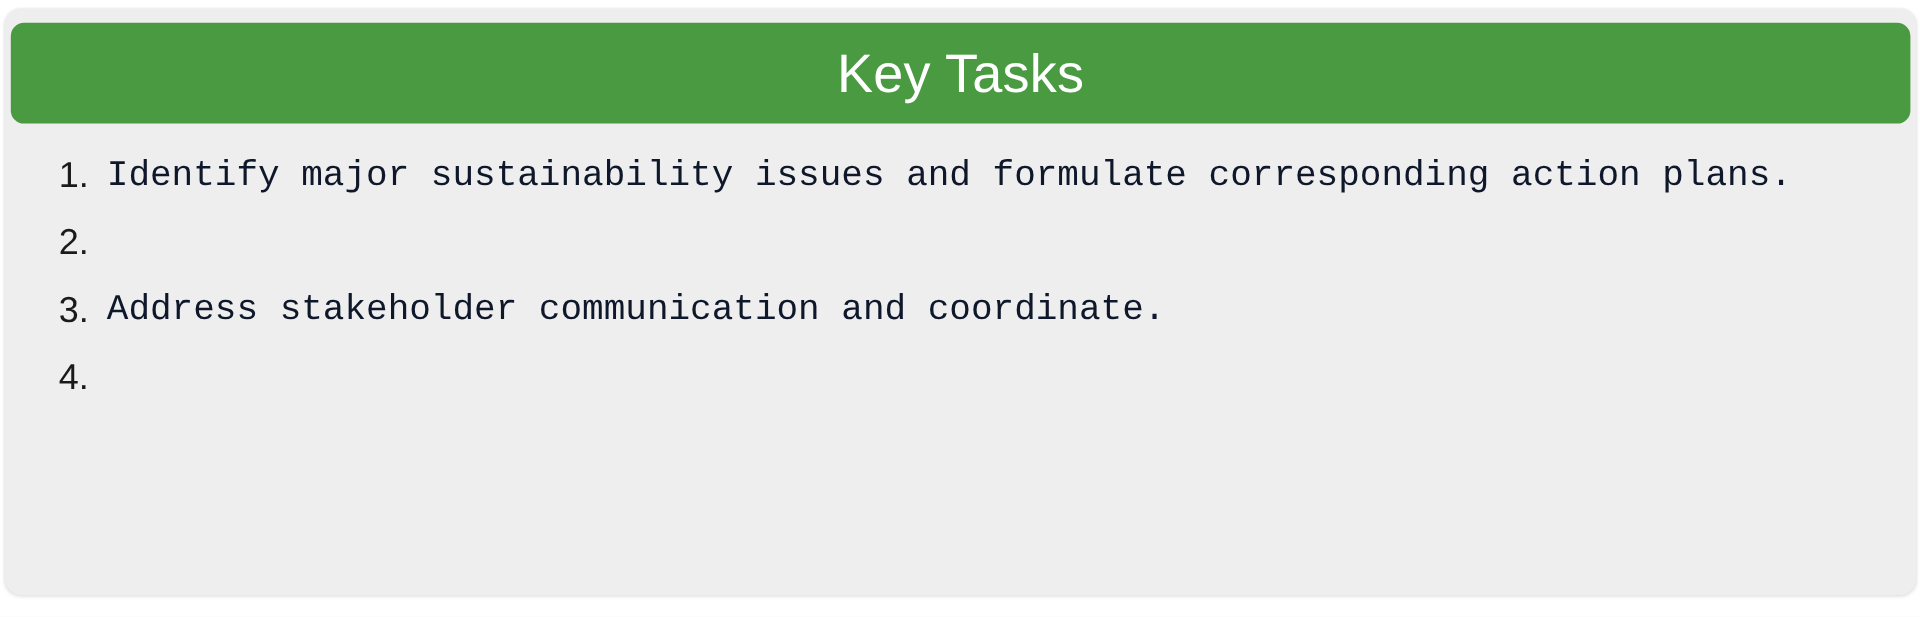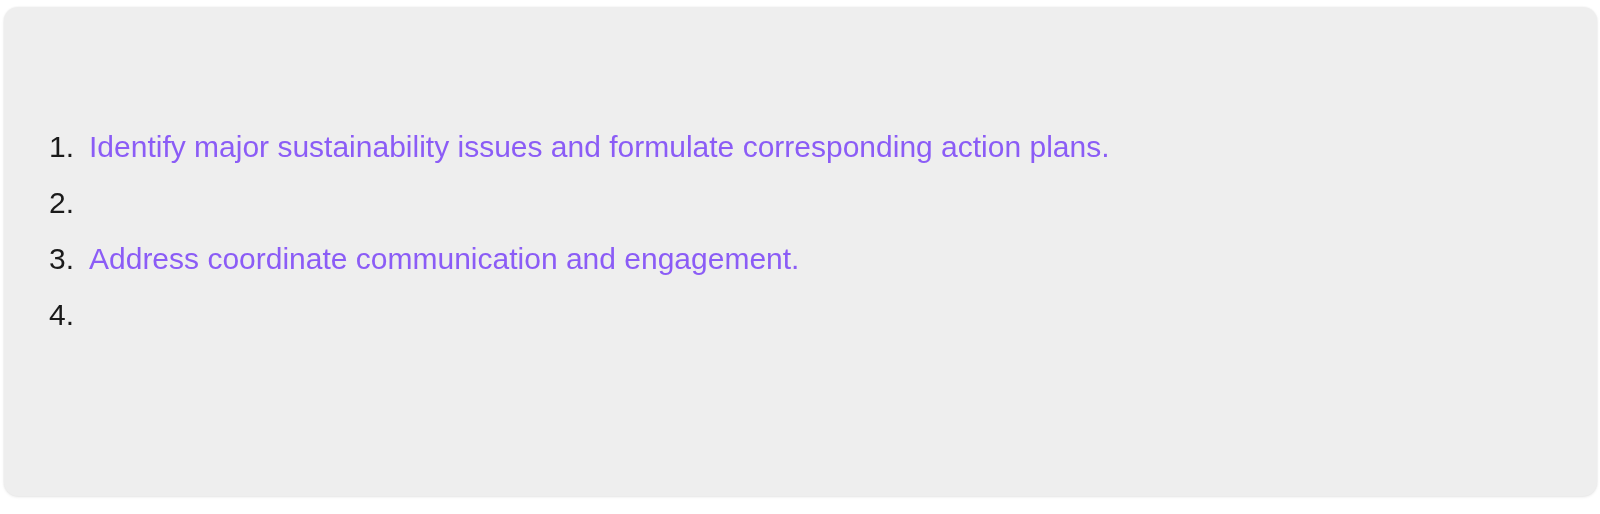--- a/index.html
+++ b/index.html
@@ -72,47 +72,50 @@
     width: 40px;
     color: #1a1a1a;
     font-size: 30px;
     line-height: 44px;
     font-family: "Liberation Sans", sans-serif;
     white-space: nowrap;
   }
 
   .task-text {
     flex: 1 1 auto;
-    color: #8b5cf6;
+    color: #0f172a;
     font-size: 30px;
     line-height: 44px;
-    font-family: Liberation Sans, sans-serif;
+    font-family: Liberation Mono, monospace;
     max-width: 1420px;
   }
 </style>
 </head>
 <body>
 
 <div class="card">
 
+  <div class="card-header">
+    <div class="card-title">Key Tasks</div>
+  </div>
 
   <ol class="task-list">
 
     <li class="task-item">
       <span class="task-number">1.</span>
       <span class="task-text">Identify major sustainability issues and formulate corresponding action plans.</span>
     </li>
 
     <li class="task-item">
       <span class="task-number">2.</span>
     </li>
 
     <li class="task-item">
       <span class="task-number">3.</span>
-      <span class="task-text">Address coordinate communication and engagement.</span>
+      <span class="task-text">Address stakeholder communication and coordinate.</span>
     </li>
 
     <li class="task-item">
       <span class="task-number">4.</span>
     </li>
 
   </ol>
 
 </div>
 

